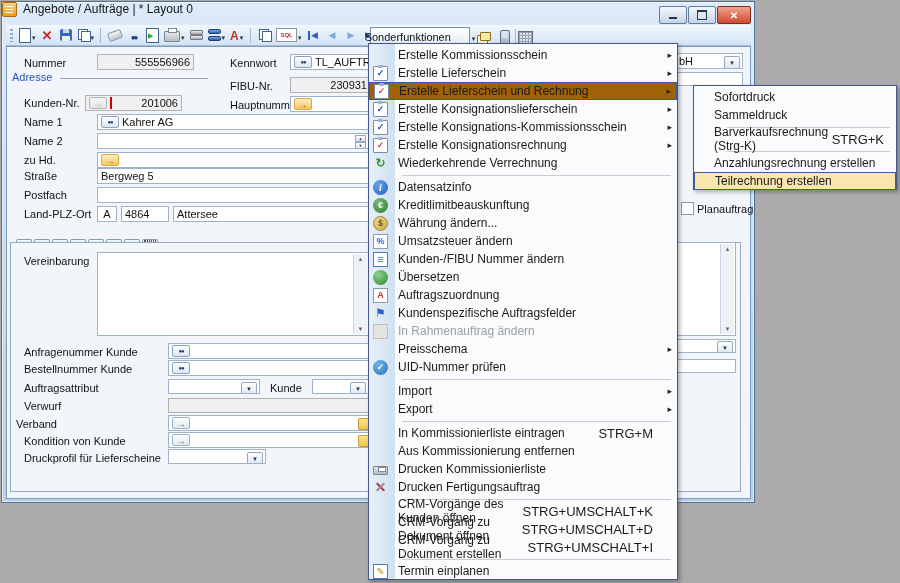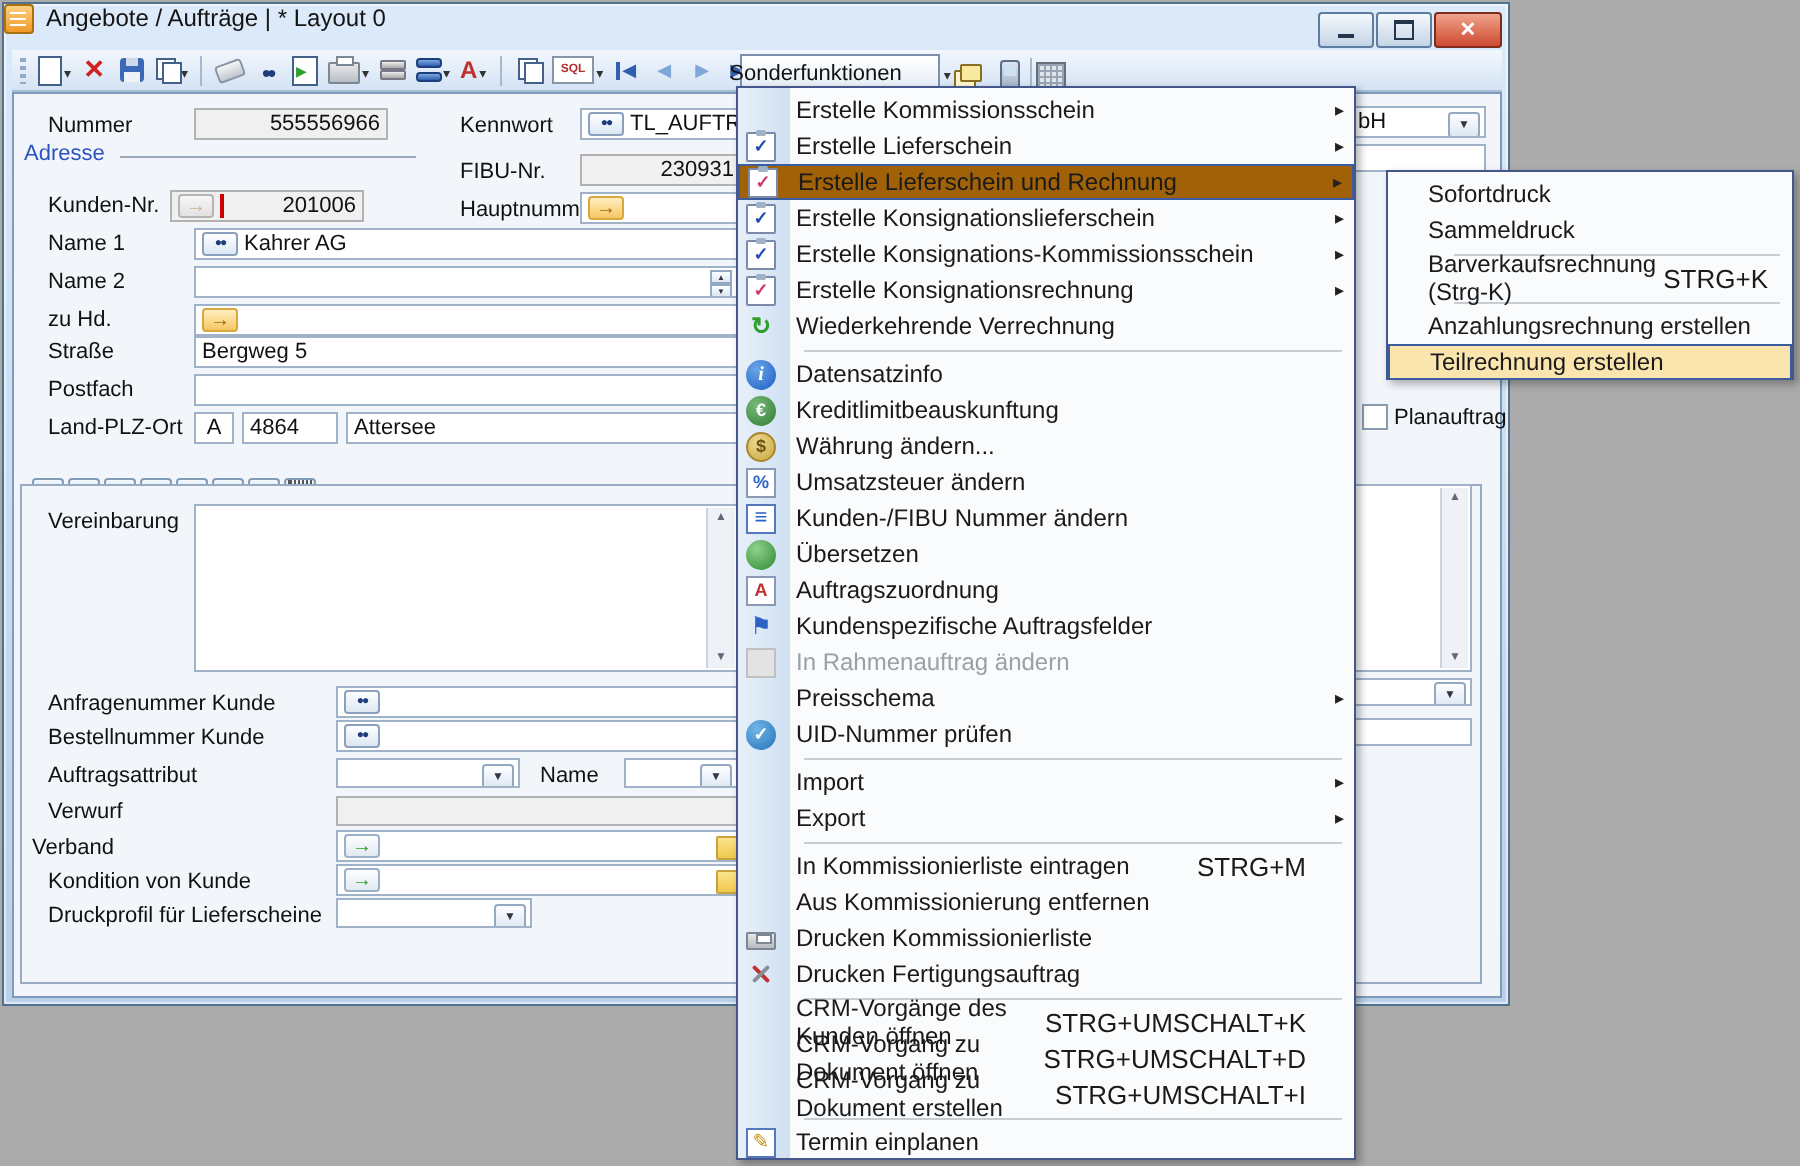--- a/index.html
+++ b/index.html
@@ -363,21 +363,21 @@
     <div class="fld" style="left:166px;top:358px;width:201px;height:16px">
       <span class="f-btn f-binoc"></span>
       <span></span>
     </div>
 
     <span class="lbl" style="left:22px;top:380px">Auftragsattribut</span>
     <div class="fld" style="left:166px;top:377px;width:92px;height:15px">
       <span></span>
       <span class="f-dd"></span>
     </div>
-    <span class="lbl" style="left:268px;top:380px">Name</span>
+    <span class="lbl" style="left:268px;top:380px">Kunde</span>
     <div class="fld" style="left:310px;top:377px;width:57px;height:15px">
       <span></span>
       <span class="f-dd"></span>
     </div>
 
     <span class="lbl" style="left:22px;top:398px">Verwurf</span>
     <div class="fld ro" style="left:166px;top:396px;width:201px;height:15px">
         <span></span>
       </div>
 

